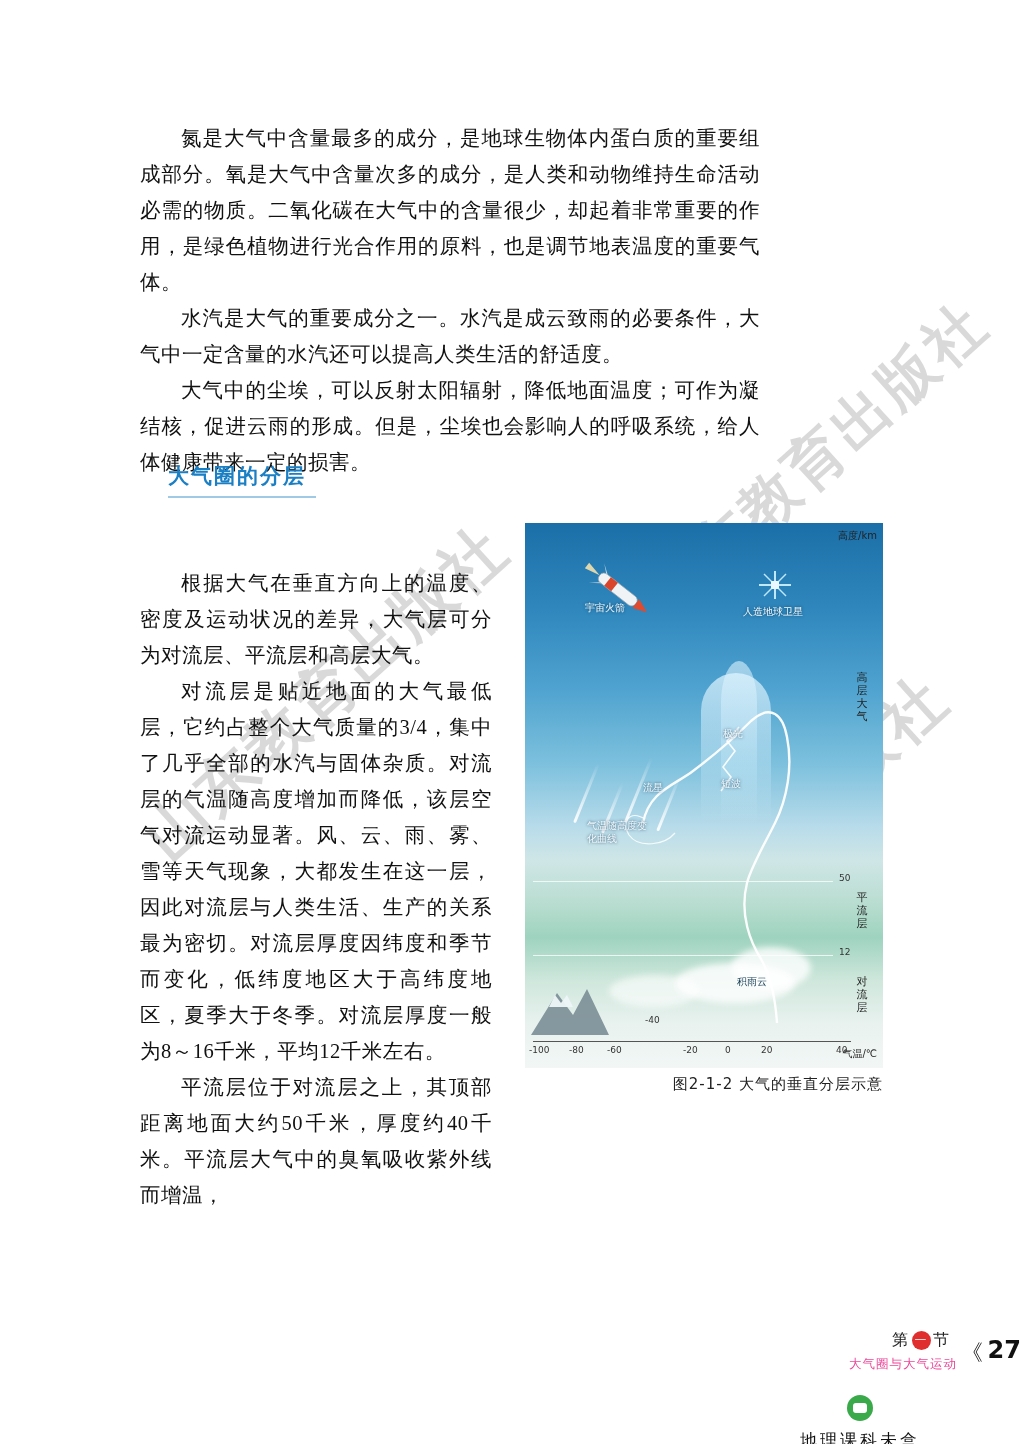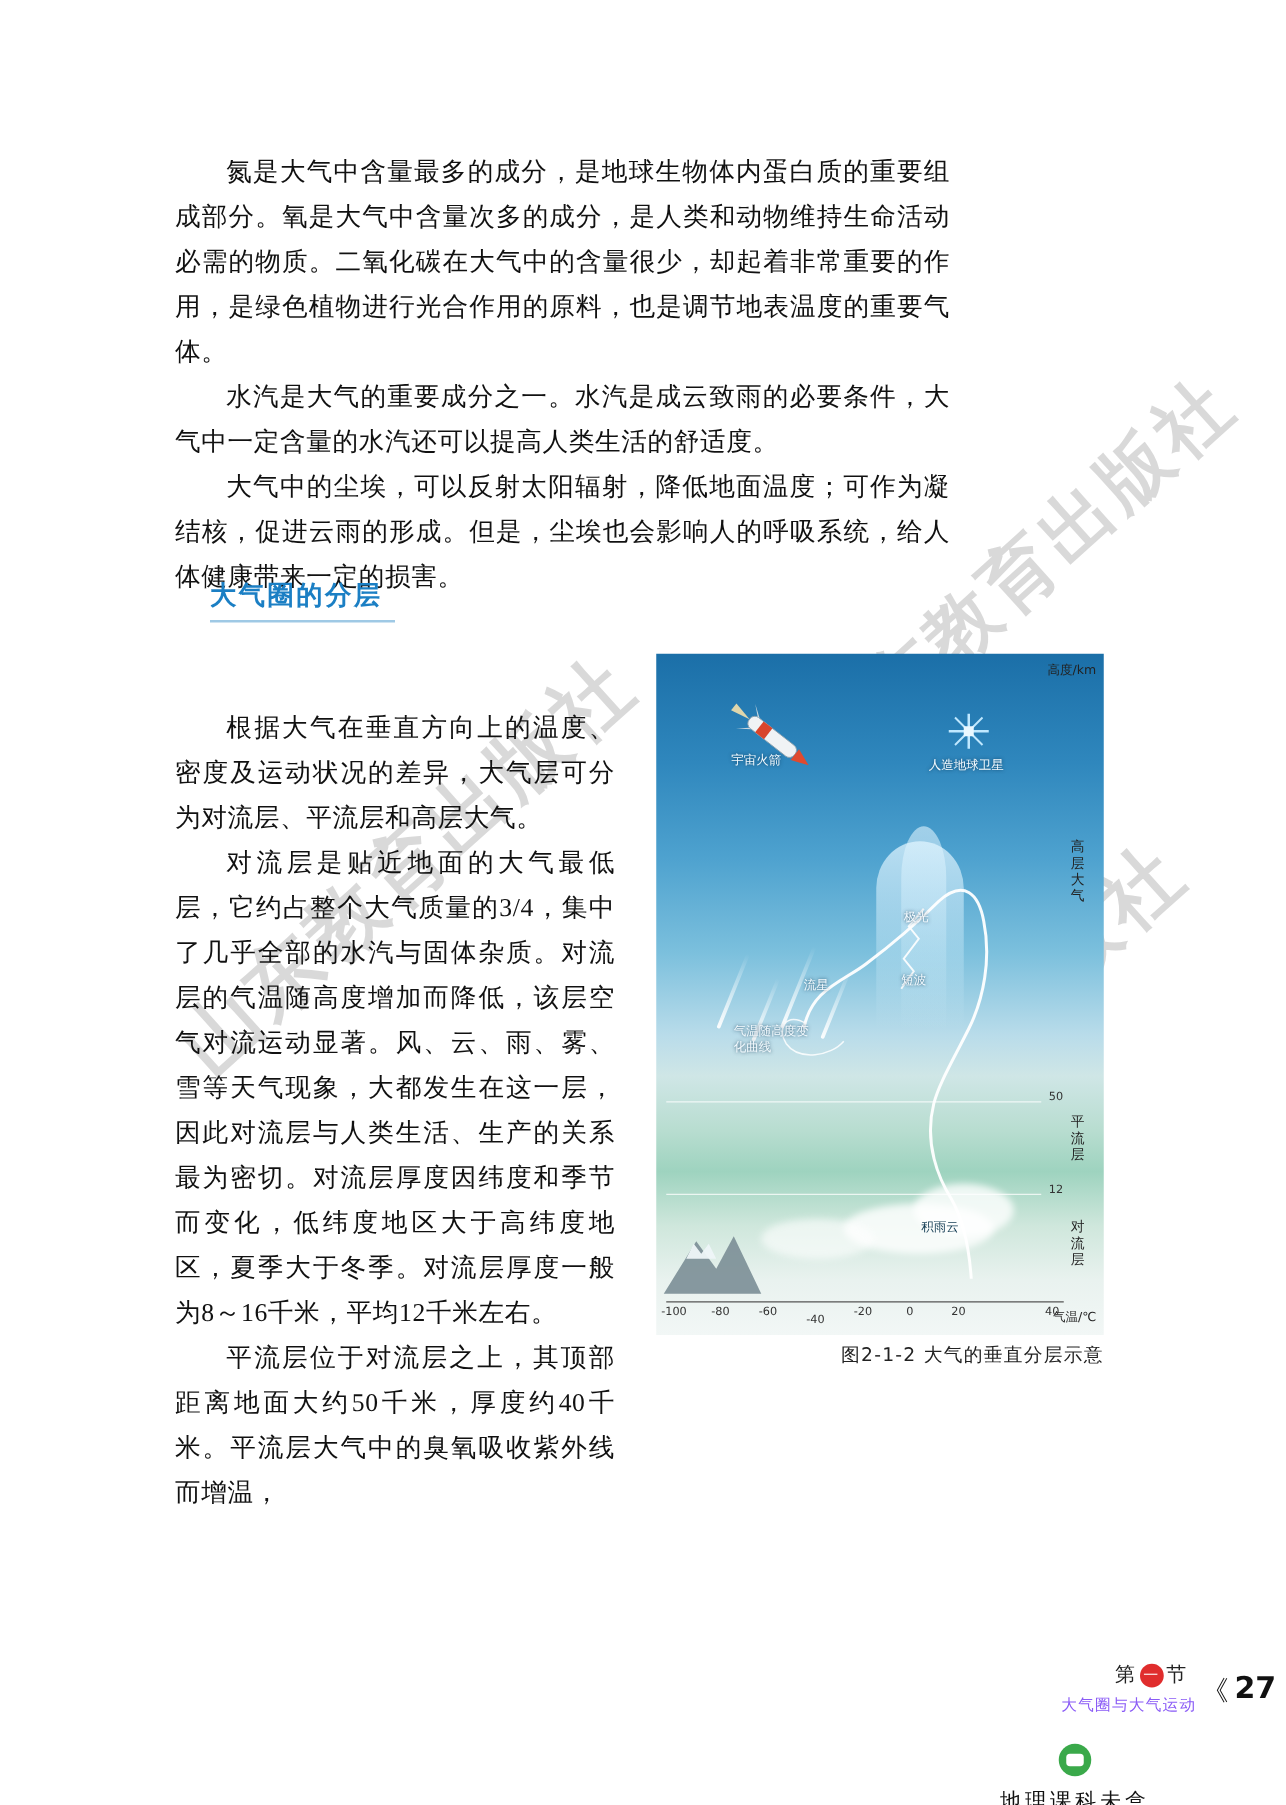--- a/index.html
+++ b/index.html
@@ -75,21 +75,21 @@
           border-radius:50% 50% 0 0 / 25% 25% 0 0;}
   .curve{position:absolute;left:0;top:0;}
   .cloud{position:absolute;border-radius:50%;background:rgba(255,255,255,.8);filter:blur(3px);}
 
   
   .footer{position:absolute;left:0;top:1330px;width:1029px;height:70px;padding-left:32px;}
   .f-sec{position:absolute;right:110px;top:0;font-size:16px;letter-spacing:2px;color:#222;
          font-family:"DejaVu Sans",sans-serif;}
   .f-sec .circ{display:inline-block;width:19px;height:19px;line-height:19px;border-radius:50%;
                background:#e02d2d;color:#fff;text-align:center;font-size:12px;margin:0 2px;vertical-align:1px;}
-  .f-sub{position:absolute;right:104px;top:26px;font-size:12.5px;letter-spacing:1px;color:#8b5cf6;
+  .f-sub{position:absolute;right:104px;top:26px;font-size:12.5px;letter-spacing:1px;color:#ec4899;
          font-family:Liberation Serif, serif;}
   .f-pageno{position:absolute;right:40px;top:6px;font-size:24px;font-weight:700;color:#111;
             font-family:"DejaVu Sans",sans-serif;}
   .f-chev{position:absolute;right:78px;top:8px;font-size:22px;color:#111;font-family:"DejaVu Serif",serif;}
 
   .qr{position:absolute;left:800px;top:1395px;display:flex;align-items:center;gap:8px;flex-direction:column;}
   .qr-badge{width:26px;height:26px;border-radius:50%;background:#3aa94a;position:relative;}
   .qr-badge::before{content:"";position:absolute;left:6px;top:8px;width:14px;height:10px;
                     border-radius:3px;background:#fff;}
   .qr-text{font-size:17px;letter-spacing:3px;color:#111;font-family:"DejaVu Serif",serif;}
@@ -179,21 +179,21 @@
 
       <div class="axis-label" style="right:6px;top:6px;">高度/km</div>
       <div class="axis-label" style="right:6px;top:524px;">气温/℃</div>
 
       <div class="tick" style="left:314px;top:350px;">50</div>
       <div class="tick" style="left:314px;top:424px;">12</div>
 
       <div class="tick" style="left:4px;top:522px;">-100</div>
       <div class="tick" style="left:44px;top:522px;">-80</div>
       <div class="tick" style="left:82px;top:522px;">-60</div>
-      <div class="tick" style="left:120px;top:528px;text-align:right;">-40</div>
+      <div class="tick" style="left:120px;top:492px;text-align:right;">-40</div>
       <div class="tick" style="left:158px;top:522px;">-20</div>
       <div class="tick" style="left:200px;top:522px;">0</div>
       <div class="tick" style="left:236px;top:522px;">20</div>
       <div class="tick" style="left:274px;top:522px;margin-left:37px;">40</div>
       <div class="tick" style="left:310px;top:551px;">60</div>
 
       <div class="layername" style="left:330px;top:148px;">高层大气</div>
       <div class="layername" style="left:330px;top:368px;">平流层</div>
       <div class="layername" style="left:330px;top:452px;">对流层</div>
     </div>

